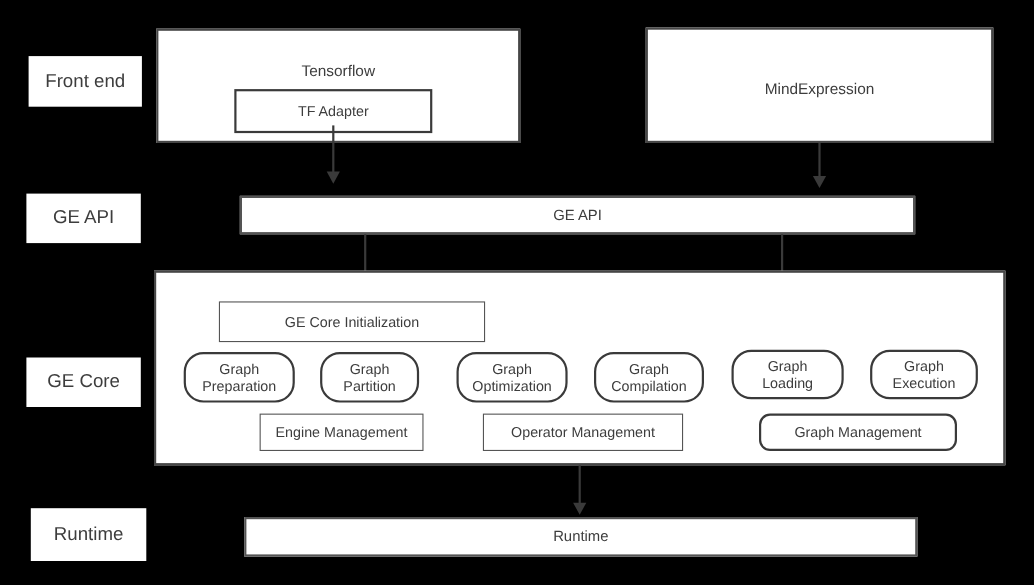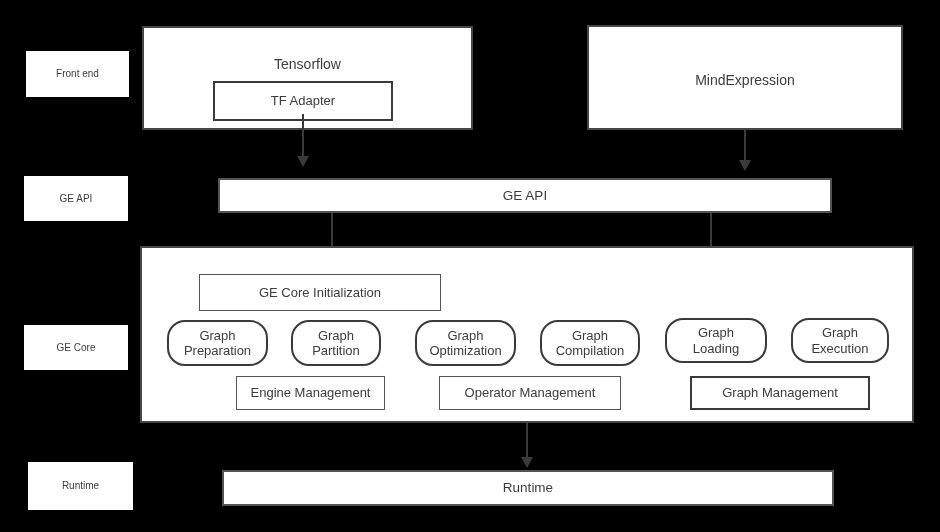--- a/index.html
+++ b/index.html
@@ -24,21 +24,21 @@
     align-items: center;
     justify-content: center;
     text-align: center;
     box-sizing: border-box;
     line-height: 1.18;
     white-space: pre-line;
   }
   
   .stage-label {
     border: none;
-    font-size: 10px;
+    font-size: 17px;
   }
   
   .container-box {
     border: 2px solid #464646;
     align-items: flex-start;
     justify-content: center;
   }
   .container-title {
     position: absolute;
     color: #3d3d3d;
@@ -166,21 +166,21 @@
   </div>
 
   <div class="box node-thin" style="left:192px; top:376px; width:149px; height:34px;margin-left:44px;">
     <span>Engine Management</span>
   </div>
 
   <div class="box node-thin" style="left:439px; top:376px; width:182px; height:34px;">
     <span>Operator Management</span>
   </div>
 
-  <div class="box node" style="left:690px; top:376px; width:180px; height:34px;">
+  <div class="box node" style="left:690px; top:376px; width:180px; height:34px;border-radius:10px;">
     <span>Graph Management</span>
   </div>
 
   <div class="arrow-line" style="left:526px; top:423px; height:35px;"></div>
   <div class="arrow-head" style="left:521px; top:457px;"></div>
 
   <div class="box bar" style="left:222px; top:470px; width:612px; height:36px;">
     <span>Runtime</span>
   </div>
 

